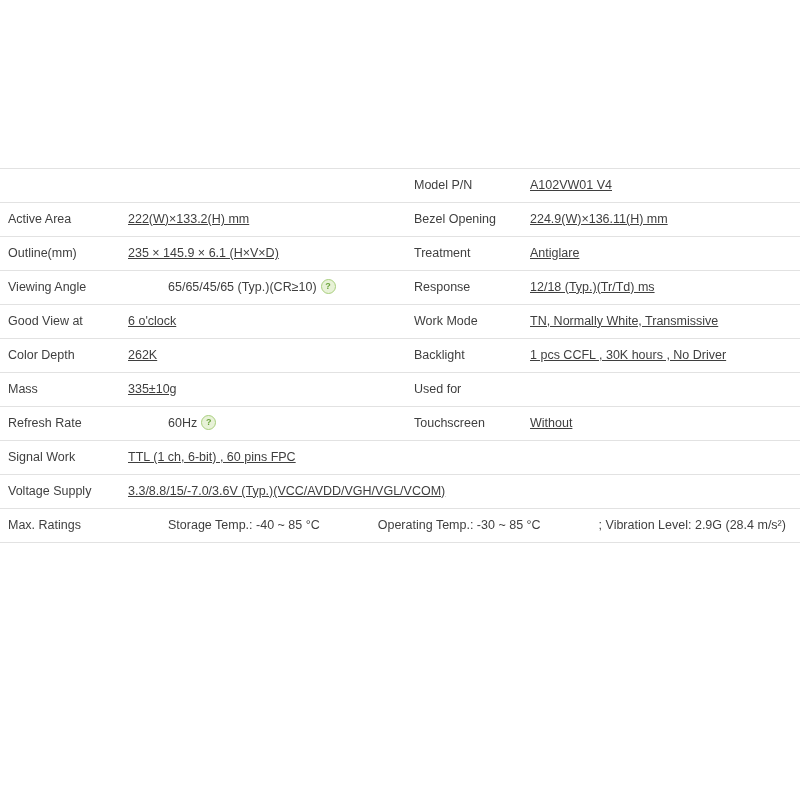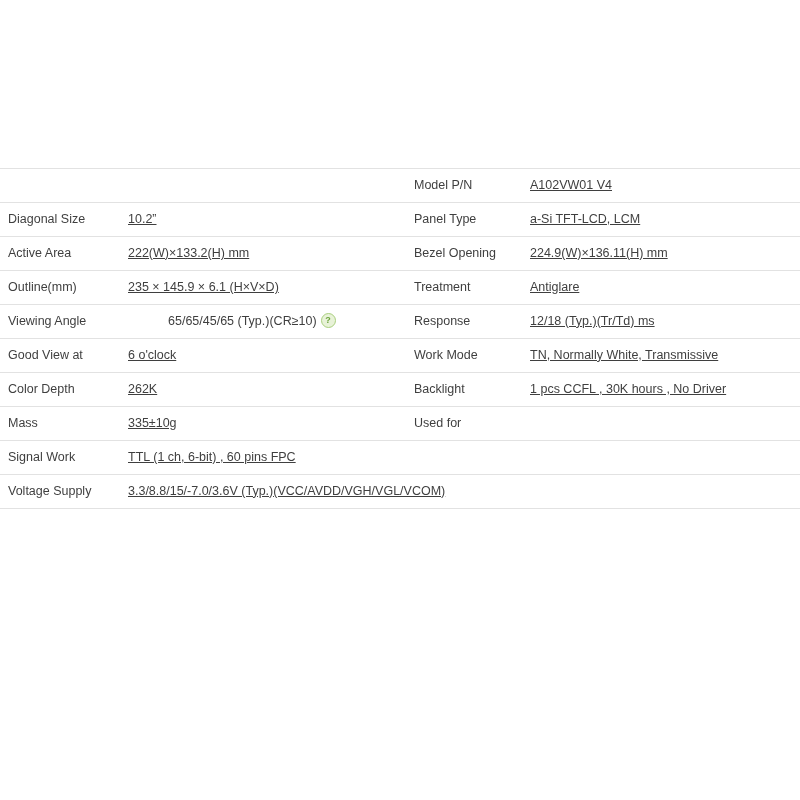--- a/index.html
+++ b/index.html
@@ -101,26 +101,20 @@
     </colgroup>
     <tbody>
 
       <tr>
         <td class="label blank"></td>
         <td class="value blank"></td>
         <td class="label">Model P/N</td>
         <td class="value accent">A102VW01 V4</td>
       </tr>
 
-      <tr>
-        <td class="label">Diagonal Size</td>
-        <td class="value">10.2”</td>
-        <td class="label">Panel Type</td>
-        <td class="value">a-Si TFT-LCD, LCM</td>
-      </tr>
 
 
       <tr>
         <td class="label">Active Area</td>
         <td class="value">222(W)×133.2(H) mm</td>
         <td class="label">Bezel Opening</td>
         <td class="value">224.9(W)×136.11(H) mm</td>
       </tr>
 
       <tr>
@@ -152,27 +146,37 @@
         <td class="value">1 pcs CCFL , 30K hours , No Driver</td>
       </tr>
 
       <tr>
         <td class="label">Mass</td>
         <td class="value">335±10g</td>
         <td class="label">Used for</td>
         <td class="value"></td>
       </tr>
 
+      <tr>
+        <td class="label">Refresh Rate</td>
+        <td class="value"><span class="seg">60Hz</span><span class="help-icon">?</span></td>
+        <td class="label">Touchscreen</td>
+        <td class="value">Without</td>
+      </tr>
 
       <tr>
         <td class="label">Signal Work</td>
         <td class="value" colspan="3">TTL (1 ch, 6-bit) , 60 pins FPC</td>
       </tr>
 
       <tr>
         <td class="label">Voltage Supply</td>
         <td class="value" colspan="3">3.3/8.8/15/-7.0/3.6V (Typ.)(VCC/AVDD/VGH/VGL/VCOM)</td>
       </tr>
 
+      <tr>
+        <td class="label">Max. Ratings</td>
+        <td class="value wide-value" colspan="3"><span class="seg">Storage Temp.: -40 ~ 85 °C</span><span class="seg-gap"></span><span class="seg">Operating Temp.: -30 ~ 85 °C</span><span class="seg-gap"></span><span class="seg">; Vibration Level: 2.9G (28.4 m/s²)</span></td>
+      </tr>
 
     </tbody>
   </table>
 </div>
 
 </body></html>

